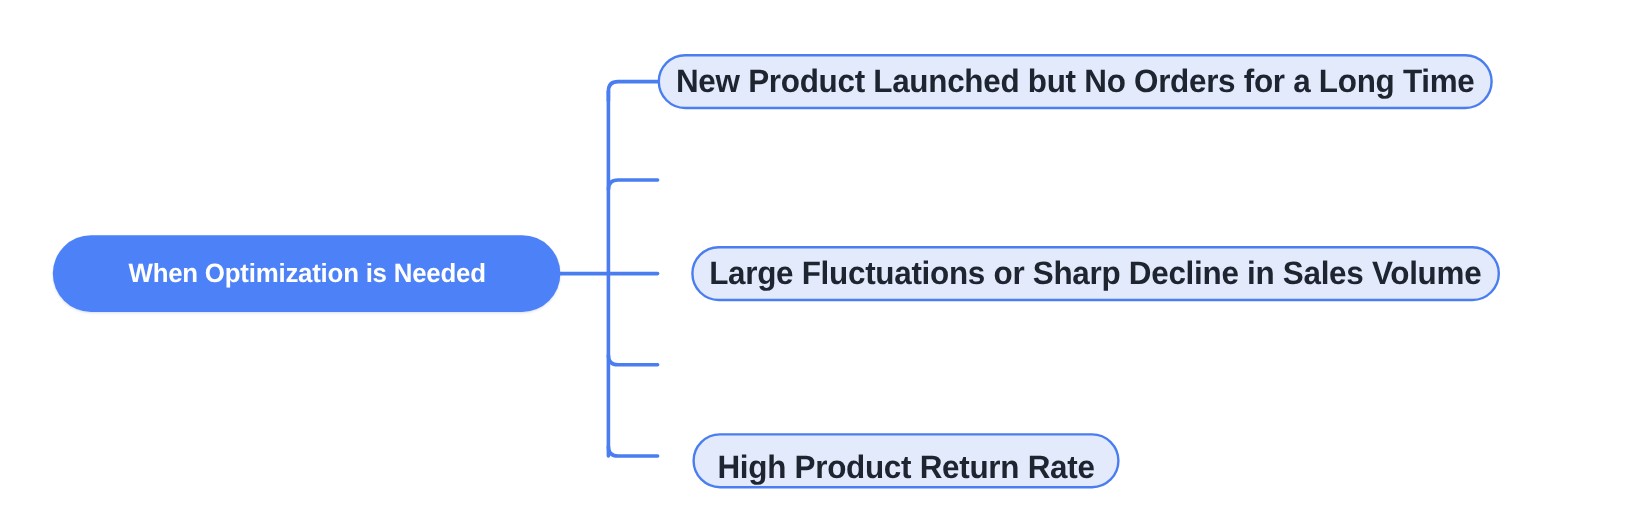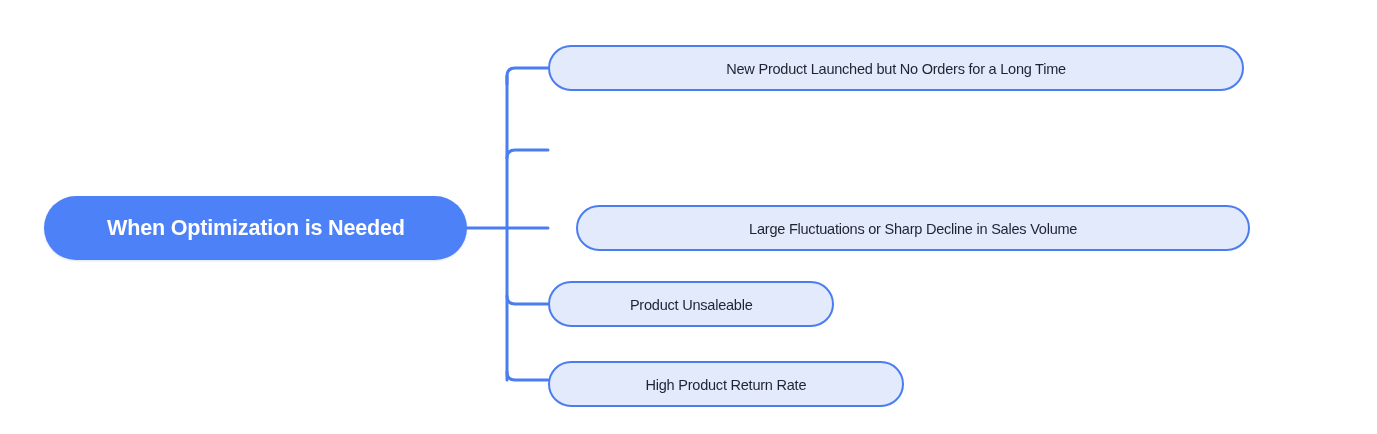--- a/index.html
+++ b/index.html
@@ -41,39 +41,39 @@
     color: #ffffff;
     font-size: 22px;
     font-weight: bold;
     letter-spacing: -0.2px;
     box-shadow: 0 1px 2px rgba(60, 100, 200, 0.18);
   }
   .branch-node {
     background: #e2eafb;
     border: 2px solid #4a7ef0;
     color: #1e2430;
-    font-size: 15px;
-    font-weight: normal;
+    font-size: 27px;
+    font-weight: bold;
     letter-spacing: -0.25px;
     height: 46px;
     padding: 0 22px;
   }
   .branch-node .label {
     transform: scaleX(0.97);
     transform-origin: center;
   }
   .root-node .label {
     transform: scaleX(0.98);
     transform-origin: center;
   }
   #n0 { left: 548px; top: 45px;  width: 696px; }
   #n1 { left: 548px; top: 127px; width: 786px; }
   #n2 { left: 576px; top: 205px; width: 674px; }
   #n3 { left: 548px; top: 281px; width: 286px; }
-  #n4 { left: 548px; top: 361px; width: 356px; }
+  #n4 { left: 577px; top: 361px; width: 356px; align-items: flex-end; }
 </style>
 </head>
 <body>
 
 <div id="mindmap">
 
   <svg id="connectors" viewBox="0 0 1377 434" width="1377" height="434" aria-hidden="true">
     <g fill="none" stroke="#4a7ef0" stroke-width="3" stroke-linecap="round" stroke-linejoin="round">
       <path d="M467 228 H507"></path>
       <path d="M507 76 V380"></path>
@@ -91,21 +91,18 @@
 
   <div id="n0" class="node branch-node">
     <span class="label">New Product Launched but No Orders for a Long Time</span>
   </div>
 
 
   <div id="n2" class="node branch-node">
     <span class="label">Large Fluctuations or Sharp Decline in Sales Volume</span>
   </div>
 
-  <div id="n3" class="node branch-node">
-    <span class="label">Product Unsaleable</span>
-  </div>
 
   <div id="n4" class="node branch-node">
     <span class="label">High Product Return Rate</span>
   </div>
 
 </div>
 
 </body></html>

